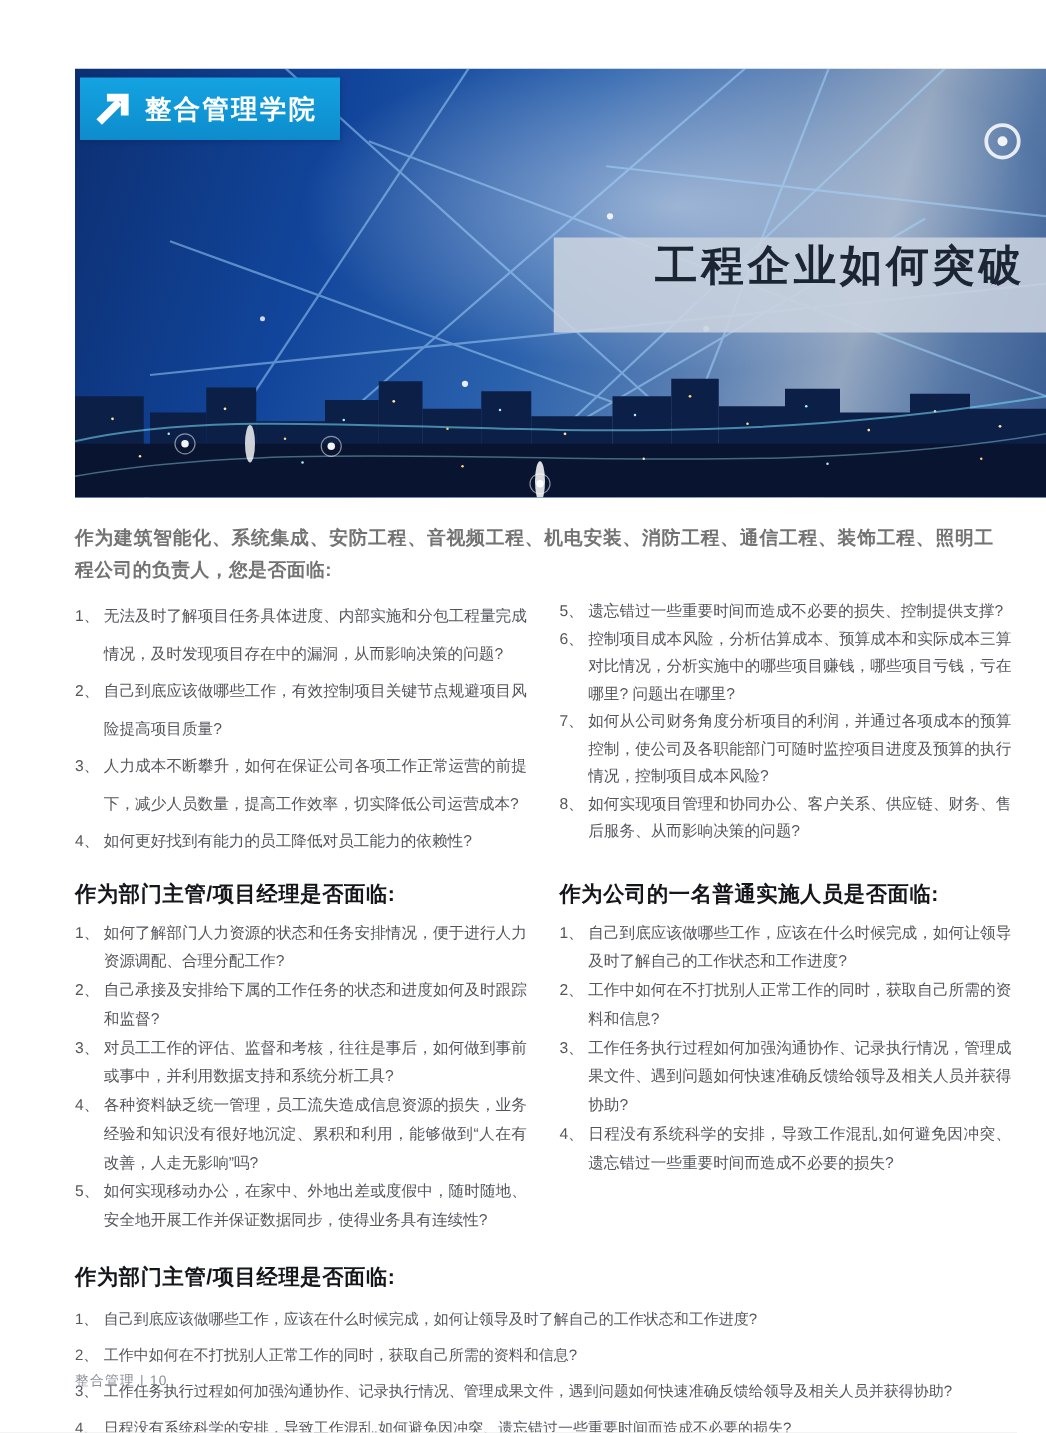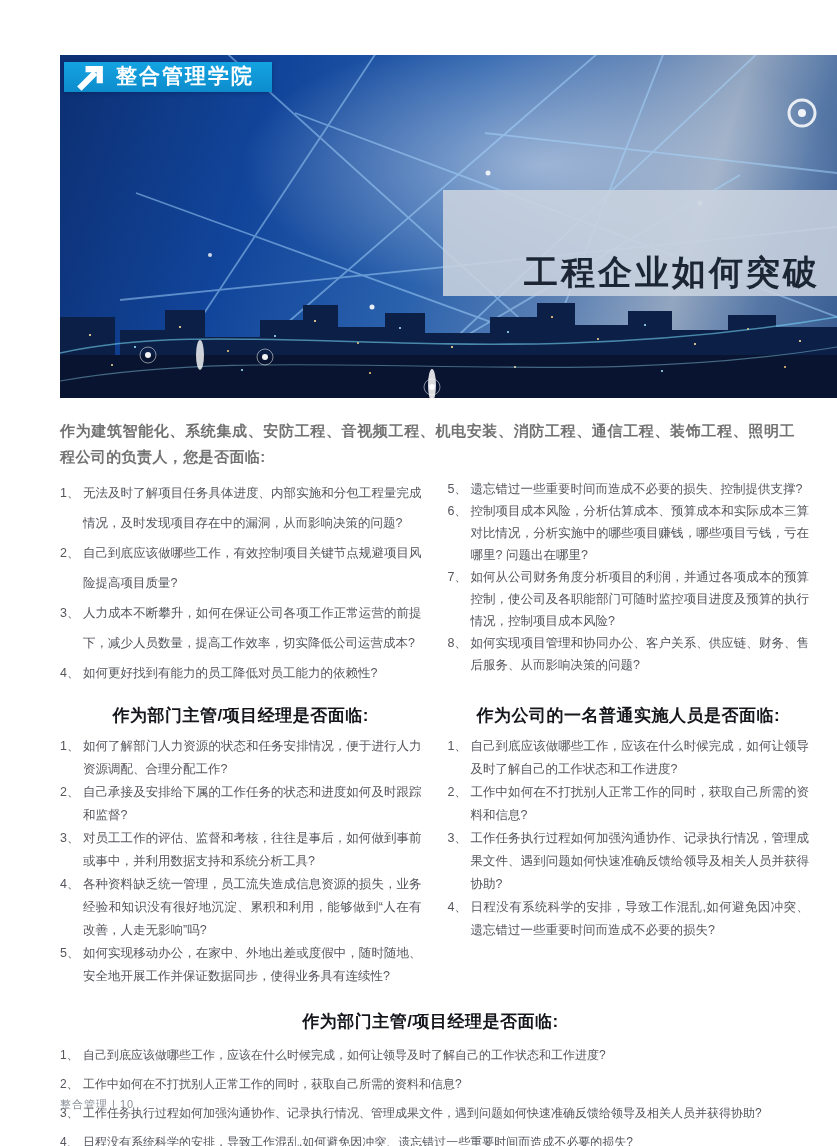--- a/index.html
+++ b/index.html
@@ -6,41 +6,41 @@
   .page{position:relative;width:837px;height:1146px;margin:0 auto;background:#ffffff;
         font-family:"Liberation Sans","DejaVu Sans",sans-serif;overflow:hidden;}
 
   
   .hero{position:absolute;left:60px;top:55px;width:777px;height:343px;overflow:hidden;
     background:
       radial-gradient(ellipse 430px 190px at 62% 32%, rgba(226,233,243,.55), rgba(226,233,243,0) 70%),
       linear-gradient(108deg,#0d2f72 0%,#11459b 26%,#2b62ad 48%,#5e82b4 66%,#93a6c0 78%,#5577a6 88%,#33568e 100%);}
   .hero svg.art{position:absolute;inset:0;}
 
-  .brand{position:absolute;left:4px;top:7px;height:30px;padding:0 18px 0 10px;
-    background:linear-gradient(180deg,#14a3e2,#0d8ccc);display:flex;gap:10px;
+  .brand{position:absolute;left:4px;top:7px;height:50px;padding:0 18px 0 10px;
+    background:linear-gradient(180deg,#14a3e2,#0d8ccc);display:flex;align-items:center;gap:10px;
     box-shadow:0 1px 4px rgba(0,20,60,.35);}
   .brand .arrow{width:32px;height:32px;flex:0 0 auto;}
   .brand .name{color:#fff;font-size:21px;font-weight:800;letter-spacing:2px;white-space:nowrap;}
 
-  .banner{position:absolute;left:383px;right:0;top:135px;height:106px;
-    background:rgba(202,211,223,.88);display:flex;align-items:flex-end;justify-content:center;
+  .banner{position:absolute;left:383px;right:0;top:135px;height:76px;
+    background:rgba(202,211,223,.88);display:flex;align-items:flex-start;justify-content:center;
     padding-left:64px;box-sizing:border-box;}
   .banner .title{font-size:34px;font-weight:800;color:#1c2533;letter-spacing:3px;white-space:nowrap;}
 
   
   .intro{margin:20px 42px 0 60px;font-size:15px;font-weight:800;color:#737373;
     line-height:26px;letter-spacing:.4px;text-align:justify;}
 
   .qa{display:grid;grid-template-columns:1fr 1fr;column-gap:26px;
       padding:8px 28px 0 60px;}
   .c1{grid-column:1}.c2{grid-column:2}
   .r1{grid-row:1}.r2{grid-row:2}.r3{grid-row:3}
 
-  h3.sec{margin:16px 0 8px 0;font-size:17px;font-weight:800;color:#15161c;letter-spacing:.5px;text-align:center;}
+  h3.sec{margin:16px 0 8px 0;font-size:17px;font-weight:800;color:#15161c;letter-spacing:.5px;}
   ol.qlist{list-style:none;margin:0;padding:0;color:#55565c;font-size:12.5px;}
   ol.qlist li{display:flex;}
   .qnum{flex:0 0 23px;}
   .qtext{flex:1 1 auto;text-align:justify;}
   .lh30 li{line-height:30px;}
   .lh22 li{line-height:22px;}
   .lh23 li{line-height:23px;}
   .lh29 li{line-height:29px;}
 
   .bottom{padding:6px 36px 0 60px;}

